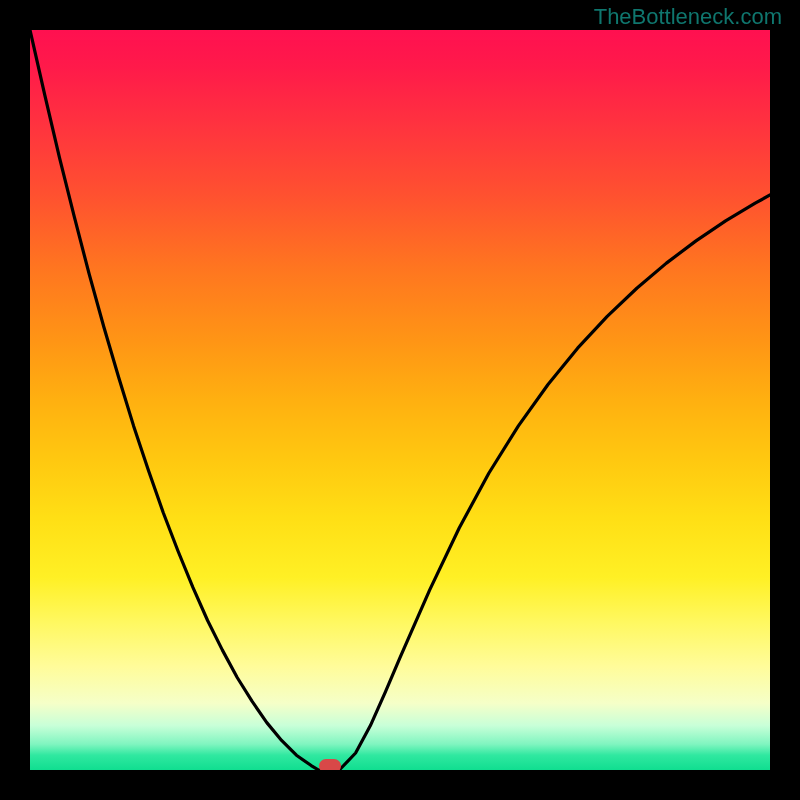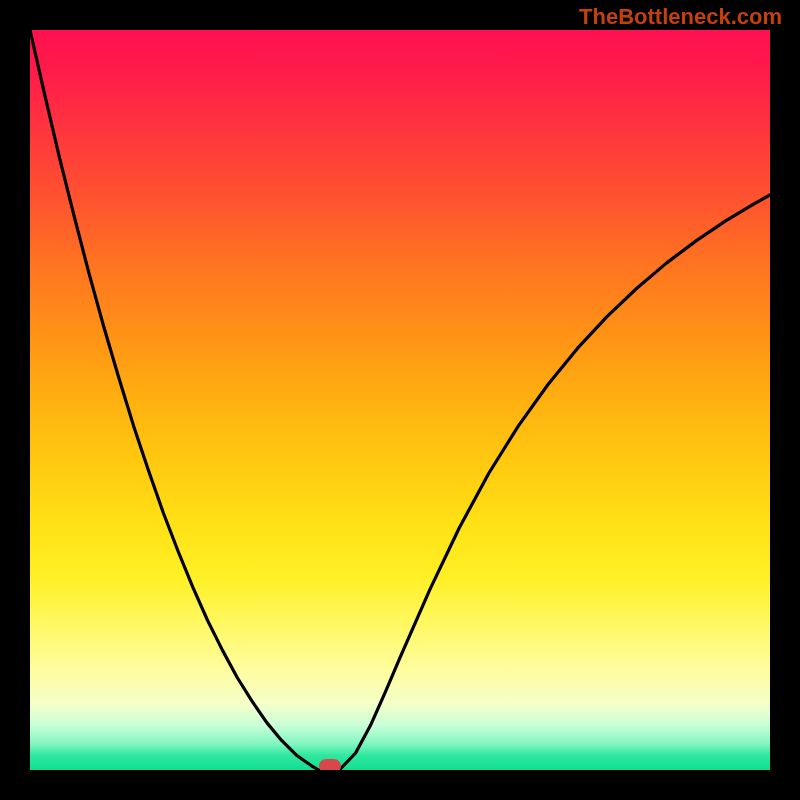--- a/index.html
+++ b/index.html
@@ -8,23 +8,23 @@
     width: 800px;
     height: 800px;
     background: #000;
     position: relative;
     font-family: Arial, sans-serif;
   }
   .watermark {
     position: absolute;
     top: 4px;
     right: 18px;
-    color: #c2410c;
+    color: #0f766e;
     font-size: 22px;
-    font-weight: 700;
+    font-weight: 400;
     z-index: 10;
     margin-left: 36px;
   }
   .plot-area {
     position: absolute;
     left: 30px;
     top: 30px;
     width: 740px;
     height: 740px;
     overflow: hidden;

